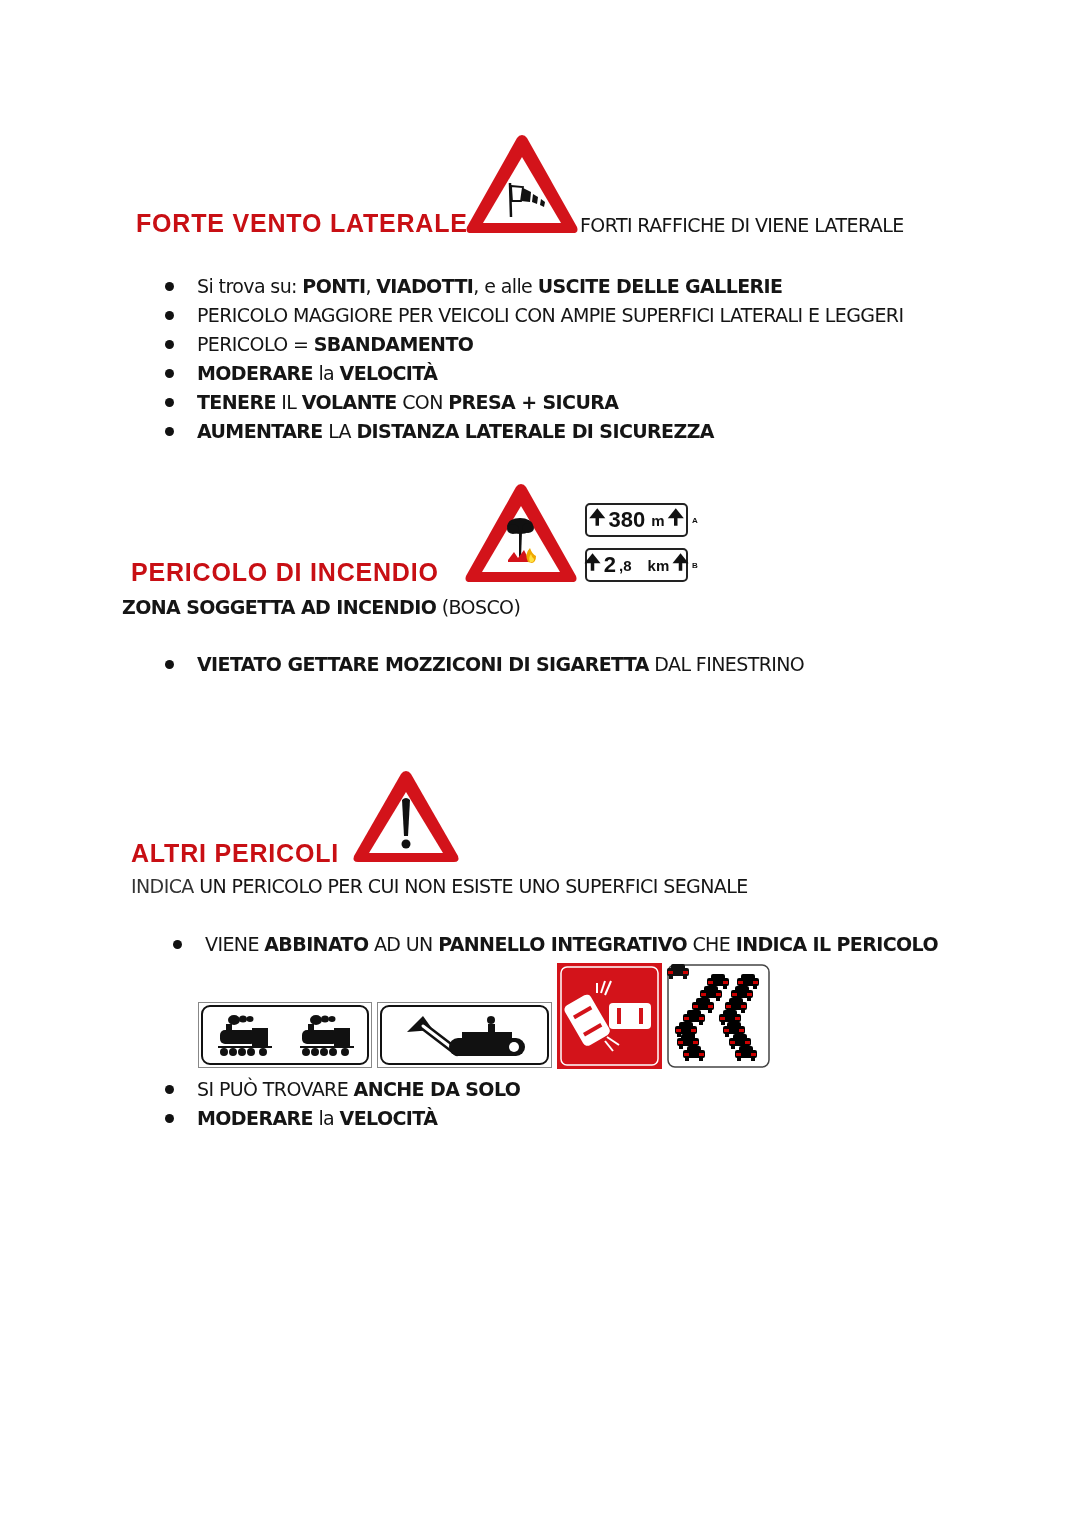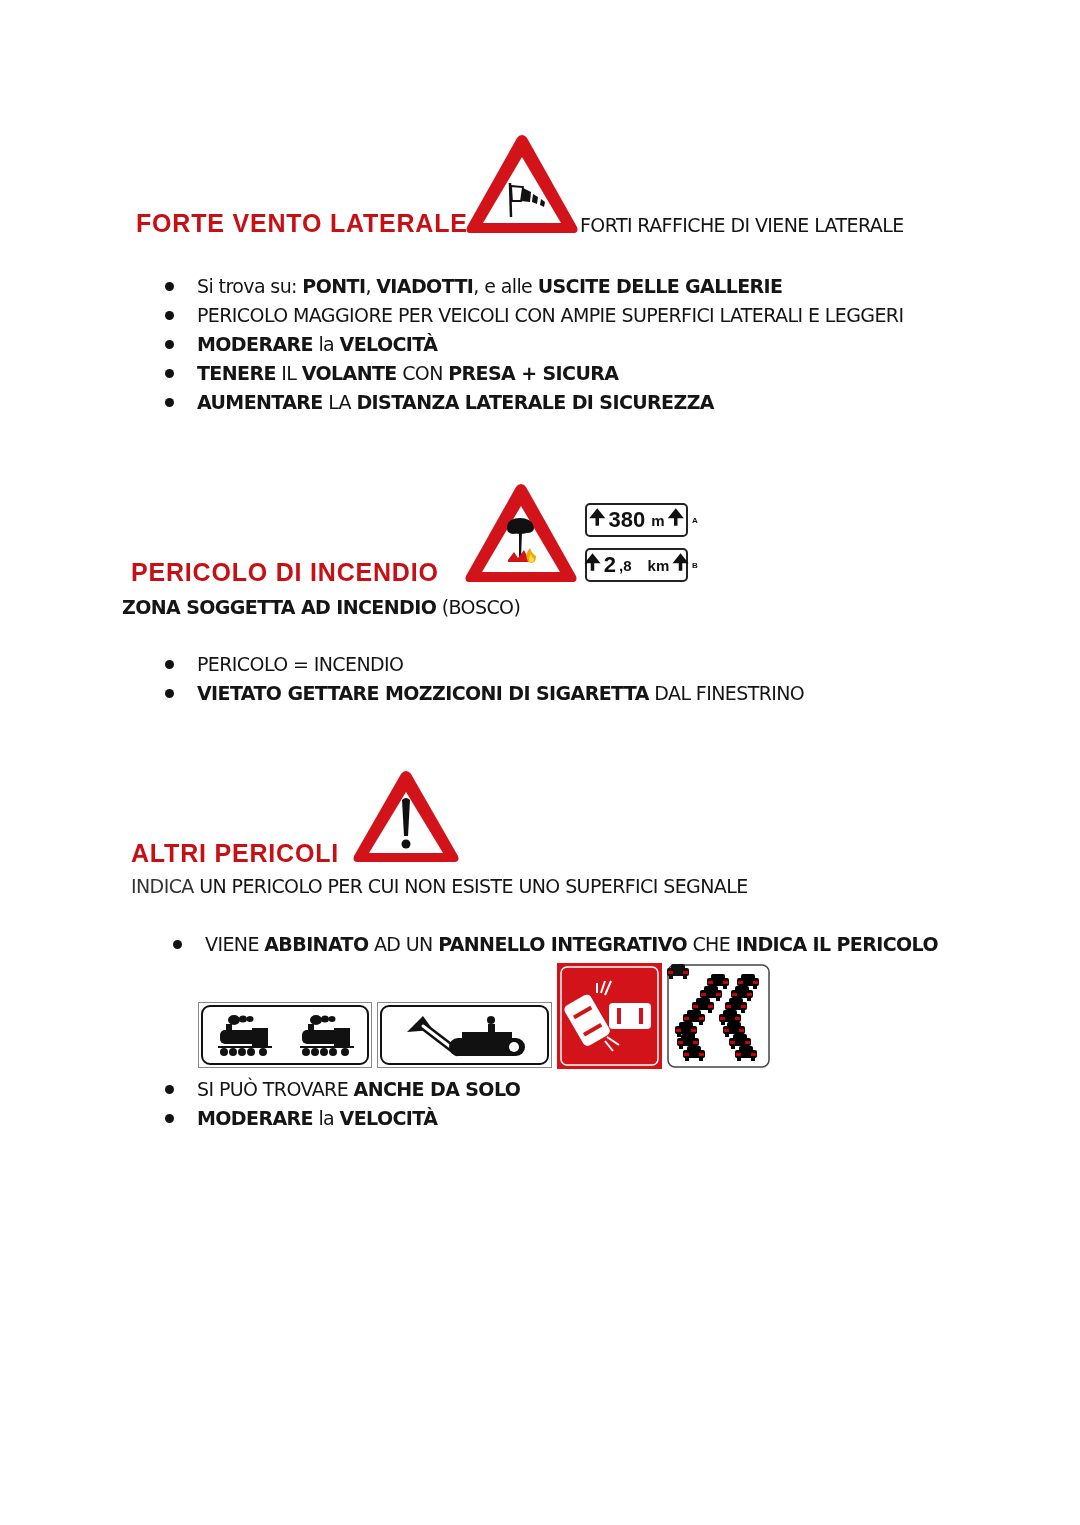--- a/index.html
+++ b/index.html
@@ -42,20 +42,21 @@
       <path d="M70 63 L75 66 L74 73 L69 71 Z" fill="#111"></path>
       <path d="M78 68 L82 71 L81 76 L77 74 Z" fill="#111"></path>
     </svg>
   </div>
 
   <div class="abs line" style="left:580px; top:214px;">FORTI RAFFICHE DI VIENE LATERALE</div>
 
   <ul class="bullets" style="left:165px; top:272px;">
       <li><span class="seg">Si trova su: </span><span class="seg bold">PONTI</span><span class="seg">, </span><span class="seg bold">VIADOTTI</span><span class="seg">, e alle </span><span class="seg bold">USCITE DELLE GALLERIE</span></li>
       <li><span class="seg">PERICOLO MAGGIORE PER VEICOLI CON AMPIE SUPERFICI LATERALI E LEGGERI</span></li>
+      <li><span class="seg">PERICOLO = </span><span class="seg bold">SBANDAMENTO</span></li>
       <li><span class="seg bold">MODERARE</span><span class="seg"> la </span><span class="seg bold">VELOCITÀ</span></li>
       <li><span class="seg bold">TENERE</span><span class="seg"> IL </span><span class="seg bold">VOLANTE</span><span class="seg"> CON </span><span class="seg bold">PRESA + SICURA</span></li>
       <li><span class="seg bold">AUMENTARE</span><span class="seg"> LA </span><span class="seg bold">DISTANZA LATERALE DI SICUREZZA</span></li>
     </ul>
 </div>
 
 <div>
   <div class="abs h-red" style="left:131px; top:558px;">PERICOLO DI INCENDIO</div>
 
   <div class="abs" style="left:462px; top:480px;">
@@ -87,21 +88,20 @@
     <span style="font-size:15px; margin-left:13px;">km</span>
     <span class="arrow">🠉</span>
   </div>
   <div class="panel-letter" style="left:692px; top:561px;">B</div>
 
   <div class="abs line" style="left:122px; top:596px;">
     <b>ZONA SOGGETTA AD INCENDIO</b><span> (BOSCO)</span>
   </div>
 
   <ul class="bullets" style="left:165px; top:650px;">
-      <li><span class="seg">PERICOLO = INCENDIO</span></li>
       <li><span class="seg bold">VIETATO GETTARE MOZZICONI DI SIGARETTA</span><span class="seg"> DAL FINESTRINO</span></li>
     </ul>
 </div>
 
 <div>
   <div class="abs h-red" style="left:131px; top:839px;">ALTRI PERICOLI</div>
 
   <div class="abs" style="left:350px; top:768px;">
     <svg width="112" height="98" viewBox="0 0 112 98">
       <path d="M56 3 Q59 3 61 6 L108 88 Q110 94 104 94 L8 94 Q2 94 4 88 L51 6 Q53 3 56 3 Z" fill="#d3131a"></path>

